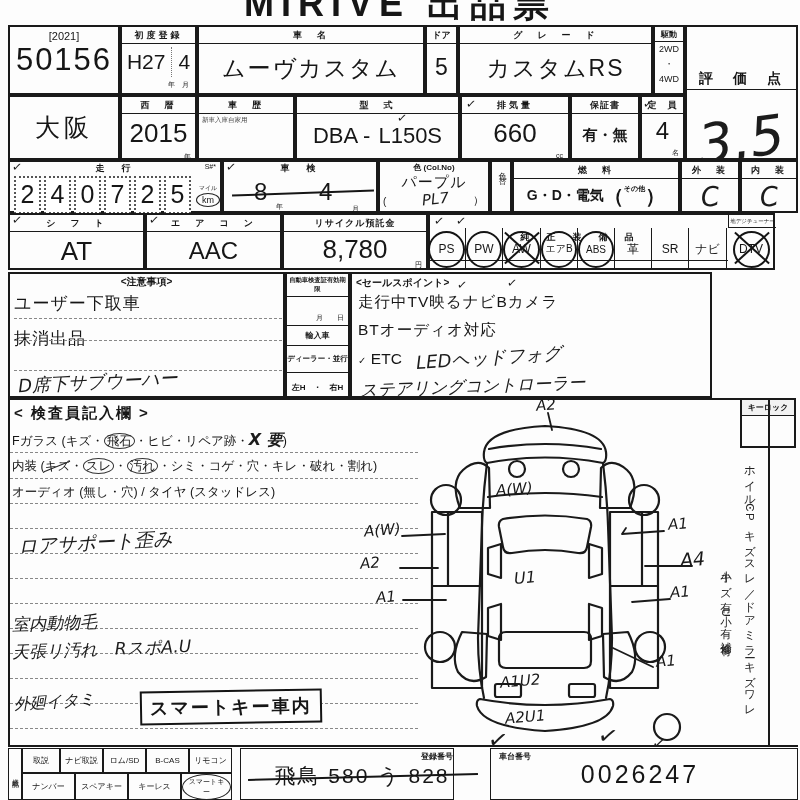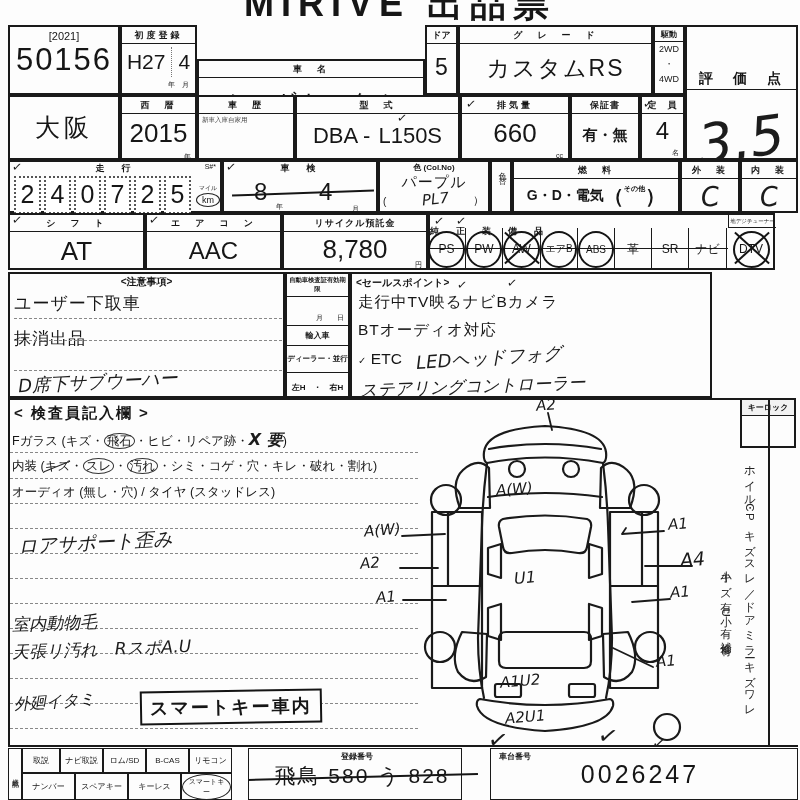--- a/index.html
+++ b/index.html
@@ -52,21 +52,21 @@
   <div class="box" style="left:120px;top:25px;width:77px;height:70px;">
     <div class="hdr">初度登録</div>
     <div class="val" style="height:36px;font-size:21px;gap:6px;">
       <span>H27</span>
       <span style="border-left:1.5px dotted #777;height:30px;"></span>
       <span>4</span>
     </div>
     <div class="tiny" style="text-align:right;padding-right:6px;">年　月</div>
   </div>
 
-  <div class="box" style="left:197px;top:25px;width:228px;height:70px;margin-top:34px;">
+  <div class="box" style="left:197px;top:25px;width:228px;height:70px;">
     <div class="hdr">車　名</div>
     <div class="val" style="height:48px;font-size:23px;letter-spacing:2px;">ムーヴカスタム</div>
   </div>
 
   <div class="box" style="left:425px;top:25px;width:33px;height:70px;">
     <div class="hdr" style="letter-spacing:0;">ドア</div>
     <div class="val" style="height:46px;font-size:23px;">5</div>
   </div>
 
   <div class="box" style="left:458px;top:25px;width:195px;height:70px;">
@@ -203,21 +203,21 @@
     <div class="val" style="height:38px;font-size:24px;text-align:center;">AAC</div>
   </div>
 
   <div class="box" style="left:282px;top:213px;width:146px;height:57px;">
     <div class="hdr" style="letter-spacing:1px;">リサイクル預託金</div>
     <div class="val" style="height:34px;font-size:26px;">8,780</div>
     <div class="tiny" style="text-align:right;padding-right:4px;margin-top:-6px;">円</div>
   </div>
 
   <div class="box" style="left:428px;top:213px;width:347px;height:57px;">
-    <div class="abs" style="left:0;top:0;width:298px;font-size:9px;font-weight:bold;letter-spacing:4px;text-align:left;border-bottom:1.5px solid #1a1a1a;padding:10px 0;">純　正　装　備　品</div>
+    <div class="abs" style="left:0;top:0;width:298px;font-size:9px;font-weight:bold;letter-spacing:4px;text-align:center;border-bottom:1.5px solid #1a1a1a;padding:16px 0;">純　正　装　備　品</div>
     <div class="abs" style="left:298px;top:0;width:47px;font-size:5.5px;border-bottom:1.5px solid #1a1a1a;border-left:1.5px solid #1a1a1a;padding:3px 0 2px 0;text-align:center;">地デジチューナー</div>
     <span class="chk abs" style="left:4px;top:-1px;">✓</span>
     <span class="chk abs" style="left:26px;top:-1px;">✓</span>
   </div>
   <div class="eqcell" style="left:428px;width:37px;border-left:none;">
       <span class="eqmark circled">PS</span>
     </div>
   <div class="eqcell" style="left:465px;width:37px;">
       <span class="eqmark circled">PW</span>
     </div>
@@ -400,21 +400,21 @@
   <div class="fcell" style="left:146px;top:748px;width:43px;height:25px;">B-CAS</div>
   <div class="fcell" style="left:189px;top:748px;width:43px;height:25px;">リモコン</div>
 
   <div class="fcell" style="left:22px;top:773px;width:53px;height:27px;">ナンバー</div>
   <div class="fcell" style="left:75px;top:773px;width:53px;height:27px;">スペアキー</div>
   <div class="fcell" style="left:128px;top:773px;width:53px;height:27px;">キーレス</div>
   <div class="fcell" style="left:181px;top:773px;width:51px;height:27px;">
     <span style="border:1.6px solid #222;border-radius:50%;padding:2px 3px;font-size:7px;">スマートキー</span>
   </div>
 
-  <div class="fcell" style="left:248px;top:748px;width:214px;height:52px;justify-content:center;align-items:flex-start;">
+  <div class="fcell" style="left:240px;top:748px;width:214px;height:52px;justify-content:flex-end;align-items:flex-start;">
     <span style="font-size:8px;font-weight:bold;padding:2px 0 0 4px;">登録番号</span>
   </div>
   <div class="abs" style="left:262px;top:762px;width:200px;text-align:center;font-size:21px;letter-spacing:2px;">飛鳥 580 う 828</div>
   <div class="strike" style="left:248px;top:776px;width:230px;transform:rotate(-1.5deg);"></div>
 
   <div class="fcell" style="left:490px;top:748px;width:308px;height:52px;justify-content:flex-start;align-items:flex-start;">
     <span style="font-size:8px;font-weight:bold;padding:2px 0 0 8px;">車台番号</span>
   </div>
   <div class="abs" style="left:540px;top:760px;width:200px;text-align:center;font-size:25px;letter-spacing:3px;">0026247</div>
 

